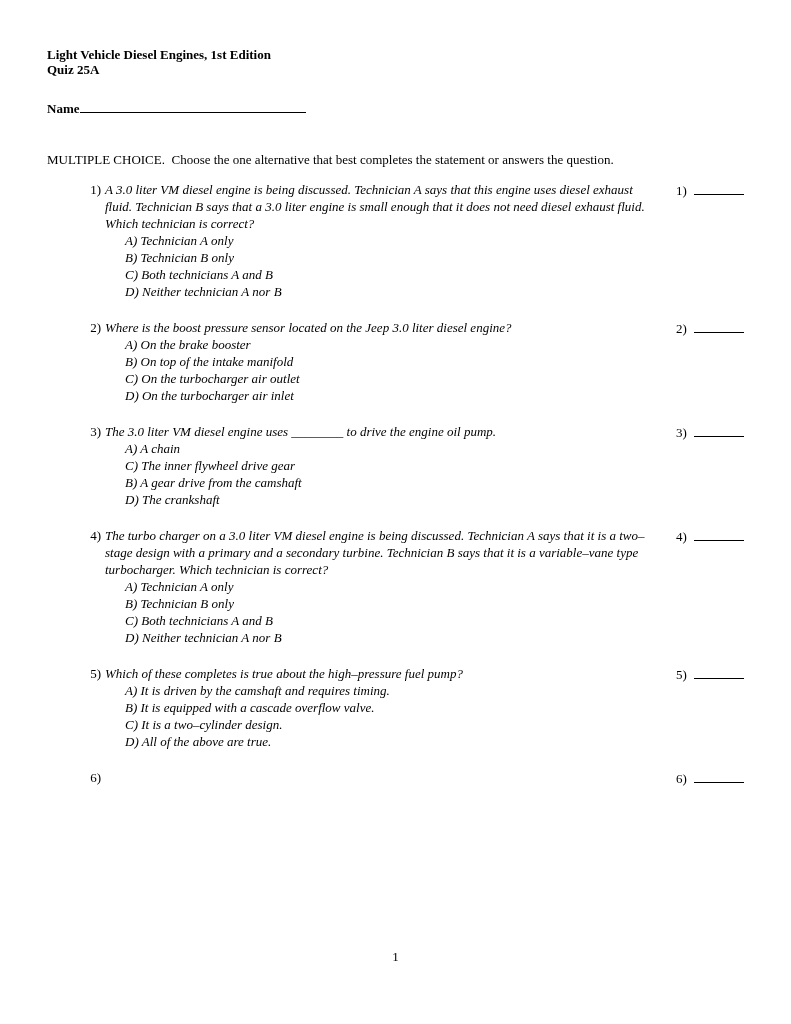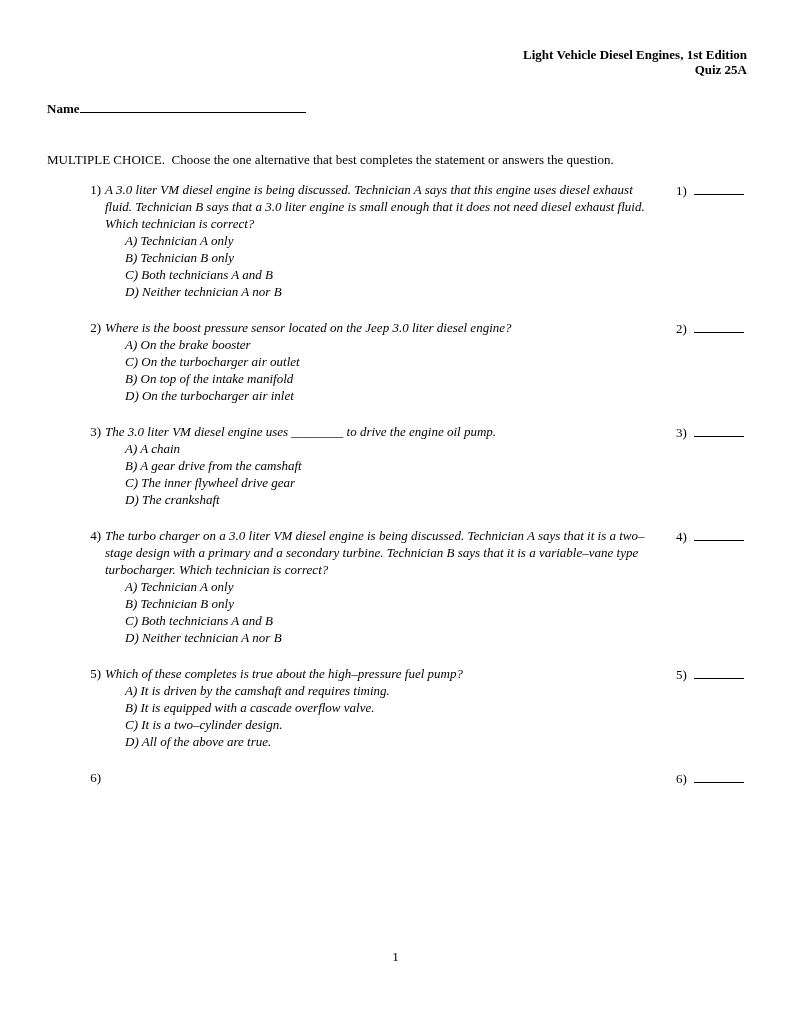--- a/index.html
+++ b/index.html
@@ -8,21 +8,21 @@
     height: 1024px;
     background: #ffffff;
     color: #000000;
     font-family: "Liberation Serif", "DejaVu Serif", serif;
     font-size: 13px;
     position: relative;
     overflow: hidden;
   }
   .page { padding: 47px 44px 0 47px; }
 
-  .doc-title, .doc-subtitle { line-height: 15px; font-weight: 600; text-align: right; }
+  .doc-title, .doc-subtitle { line-height: 15px; font-weight: 600; }
 
   .name-row { margin-top: 21px; line-height: 16px; font-weight: 600; }
   .name-underline {
     display: inline-block;
     width: 226px;
     height: 14px;
     border-bottom: 1.2px solid #000;
     vertical-align: baseline;
   }
 
@@ -83,38 +83,38 @@
       <span>1)</span><span class="q-answer-line"></span>
     </div>
   </div>
 
   <div class="q">
     <div class="q-num">2)</div>
     <div class="q-main">
       <div class="q-text">Where is the boost pressure sensor located on the Jeep 3.0 liter diesel engine?</div>
       <div class="q-options">
         <div class="q-opt">A) On the brake booster</div>
+        <div class="q-opt">B) On top of the intake manifold</div>
         <div class="q-opt">C) On the turbocharger air outlet</div>
-        <div class="q-opt">B) On top of the intake manifold</div>
         <div class="q-opt">D) On the turbocharger air inlet</div>
       </div>
     </div>
     <div class="q-answer">
       <span>2)</span><span class="q-answer-line"></span>
     </div>
   </div>
 
   <div class="q">
     <div class="q-num">3)</div>
     <div class="q-main">
       <div class="q-text">The 3.0 liter VM diesel engine uses ________ to drive the engine oil pump.</div>
       <div class="q-options">
         <div class="q-opt">A) A chain</div>
+        <div class="q-opt">C) The inner flywheel drive gear</div>
         <div class="q-opt">B) A gear drive from the camshaft</div>
-        <div class="q-opt">C) The inner flywheel drive gear</div>
         <div class="q-opt">D) The crankshaft</div>
       </div>
     </div>
     <div class="q-answer">
       <span>3)</span><span class="q-answer-line"></span>
     </div>
   </div>
 
   <div class="q">
     <div class="q-num">4)</div>

